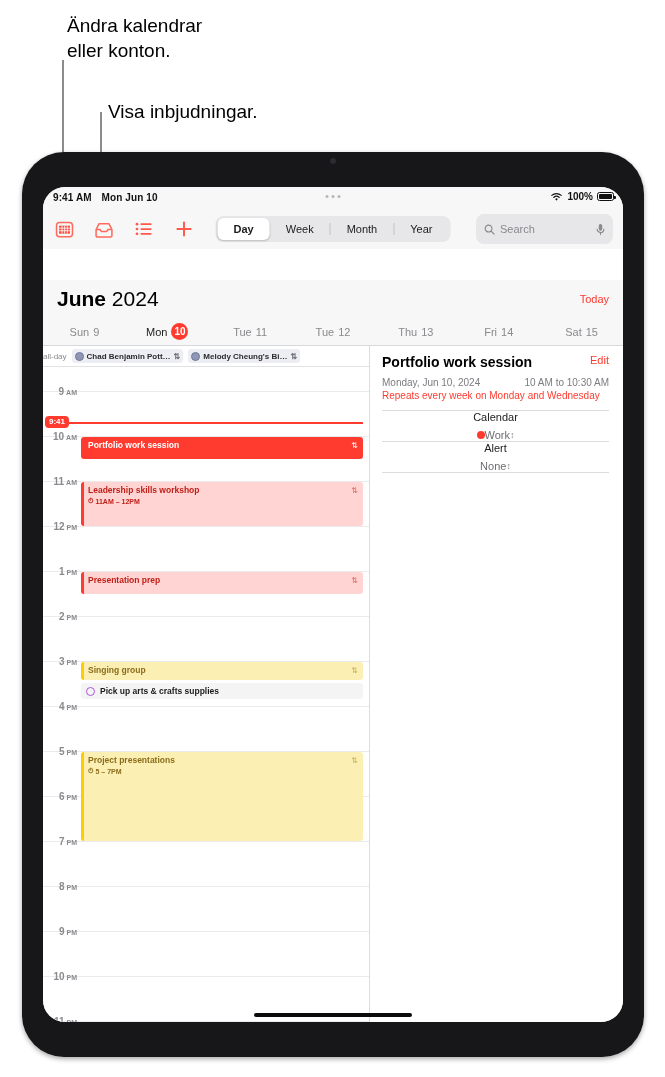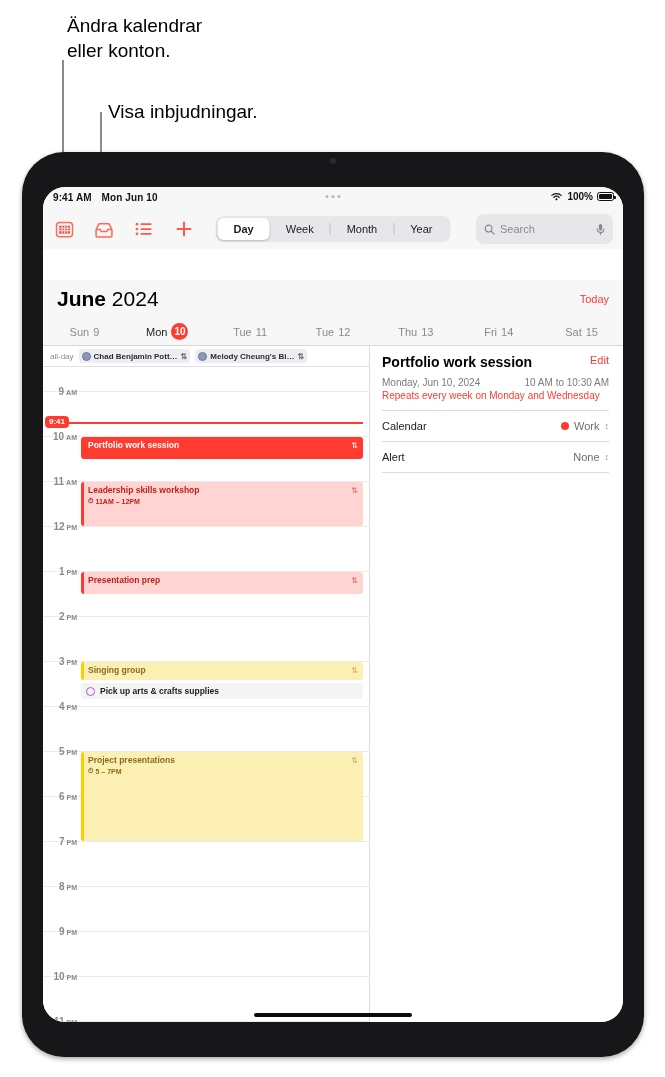--- a/index.html
+++ b/index.html
@@ -124,21 +124,21 @@
     display:flex; align-items:center; justify-content:center; font-size:10px;
   }
 
   
   .main { display:flex; height: 705px; }
   .left { width:327px; position:relative; background:#fff; border-right:.5px solid #dcdcde; }
   .right { flex:1; position:relative; background:#fff; }
 
   
   .allday {
-    height:21px; display:flex; align-items:center; gap:5px; padding-left:7px;
+    height:21px; display:flex; align-items:center; gap:5px; 
     border-bottom:.5px solid #e2e2e4; background:#fff;
   }
   .allday-label { font-size:8px; color:#8a8a8e; }
   .ad-chip {
     height:14px; background:#eceef4; border-radius:3px;
     display:flex; align-items:center; gap:3px; padding:0 3px;
     font-size:8px; font-weight:bold; color:#2b2b2e; max-width:131px;
   }
   .ad-chip .av { width:9px; height:9px; border-radius:50%; background:#8e97b5; border:1.5px solid #6f7896; flex:none;}
   .ad-chip .nm { white-space:nowrap; overflow:hidden; text-overflow:ellipsis;}
@@ -200,23 +200,23 @@
   .det-title { font-size:14px; font-weight:bold; color:#000; }
   .det-edit { font-size:11px; color:#ff3b30; }
   .det-when { display:flex; justify-content:space-between; margin-top:7px; font-size:10px; color:#7c7c80; }
   .det-repeat { font-size:10px; color:#ff3b30; margin-top:2px; }
   .det-rule {
     height:.5px; background:#dcdcde; margin:9px 0 0 0;
   }
   .det-row {
     display:flex; justify-content:space-between; align-items:center;
     height:31px; border-bottom:.5px solid #dcdcde;
-    font-size:11px; color:#1c1c1e;
-  }
-  .det-row .val { display:flex; align-items:center; gap:5px; color:#6e6e73;text-align:right; }
+    font-size:11px; color:#1c1c1e;flex-direction:column;
+  }
+  .det-row .val { display:flex; align-items:center; color:#6e6e73;text-align:right; }
   .det-row .dot { width:8px; height:8px; border-radius:50%; background:#ff3b30; }
   .det-row .chev { font-size:9px; color:#8a8a8e; }
   .delete-btn {
     position:absolute; bottom:17px; left:0; right:0;
     text-align:center; font-size:11px; color:#ff3b30;
   }
   .right-inner{ position:absolute; inset:0; }
 
   .homebar {
     position:absolute; bottom:5px; left:50%; transform:translateX(-50%);

